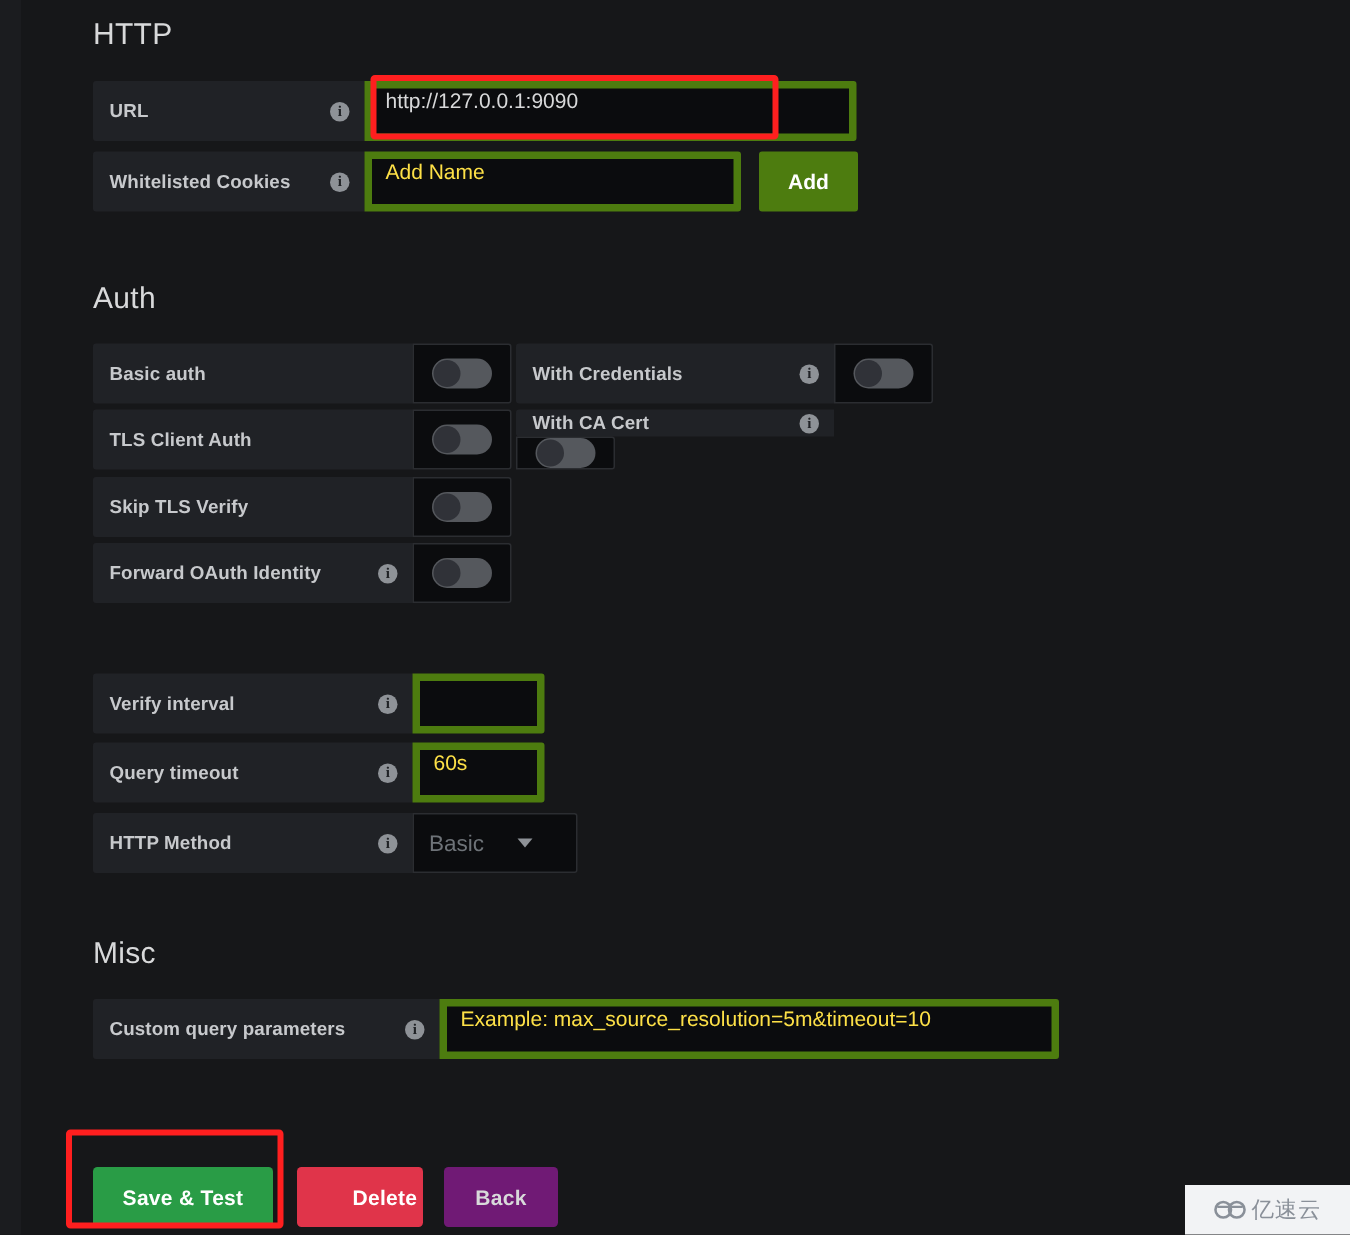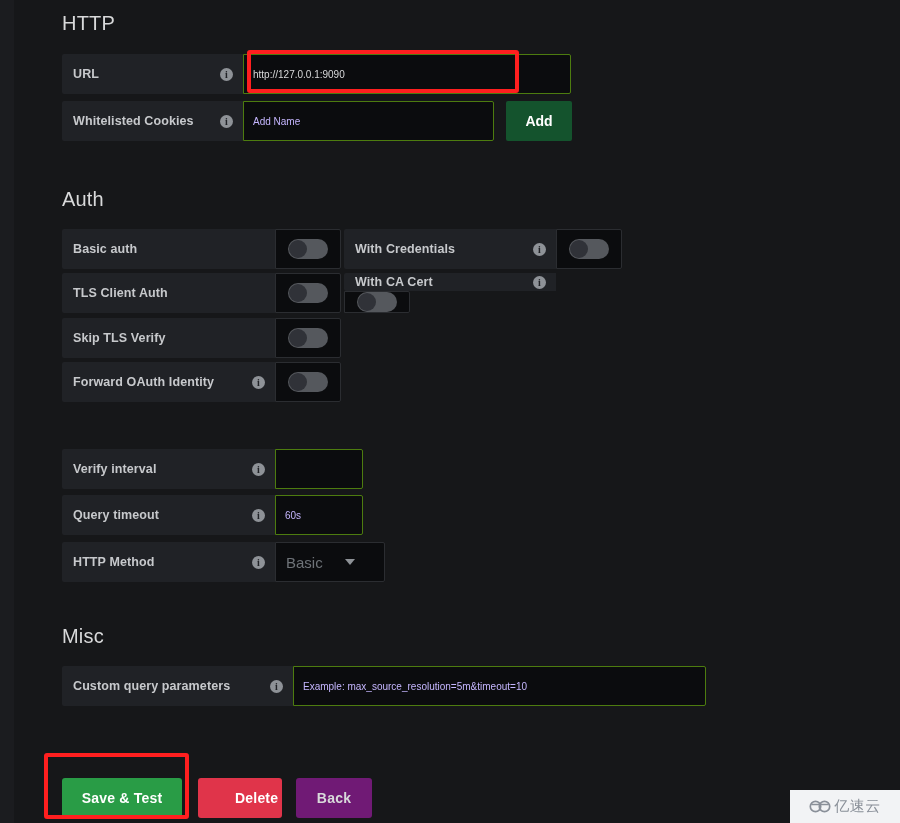--- a/index.html
+++ b/index.html
@@ -70,33 +70,32 @@
     font-weight: bold;
     font-family: "Liberation Serif", serif;
     line-height: 13px;
     text-align: center;
     margin-left: auto;
     flex: 0 0 13px;
   }
 
   .inp {
     background: #0b0c0e;
-    border: 1px solid #4d7c0f;
-    box-sizing: border-box;
-    height: 40px;
-    display: flex;
-    align-items: center;
+    border: 5px solid #4d7c0f;
+    box-sizing: border-box;
+    height: 40px;
+    display: flex;
     padding: 0 9px;
-    font-size: 10px;
+    font-size: 14px;
     color: #d8d9da;
     border-radius: 0 2px 2px 0;
     overflow: hidden;
     white-space: nowrap;
   }
-  .inp.ph { color: #c4b5fd; }
+  .inp.ph { color: #fde047; }
 
   
   .tgl-cell {
     background: #0b0c0e;
     border: 1px solid #2b2d31;
     box-sizing: border-box;
     height: 40px;
     width: 66px;
     display: flex;
     align-items: center;
@@ -128,21 +127,21 @@
     font-weight: bold;
     color: #ffffff;
     cursor: pointer;
     font-family: "Liberation Sans", sans-serif;
     letter-spacing: .2px;
   }
   .btn-save { background: #299c46; }
   .btn-delete { background: #e0344a; padding-left: 37px; }
   .btn-back { background: #701a75; color: #d8d9da; }
   .btn-add {
-    background: #14532d;
+    background: #4d7c0f;
     height: 40px;
     border: none;
     border-radius: 2px;
     color: #fff;
     font-size: 14px;
     font-weight: bold;
     font-family: "Liberation Sans", sans-serif;
     cursor: pointer;
   }
 

